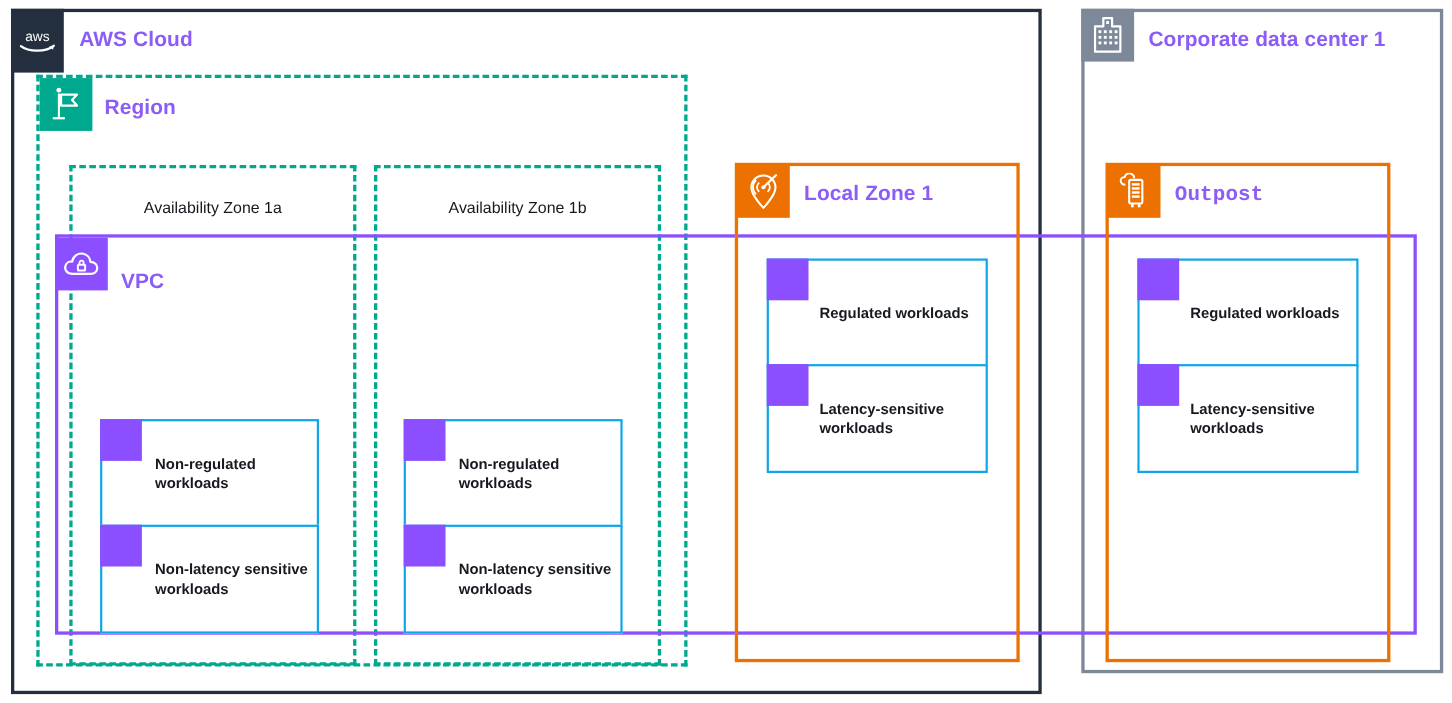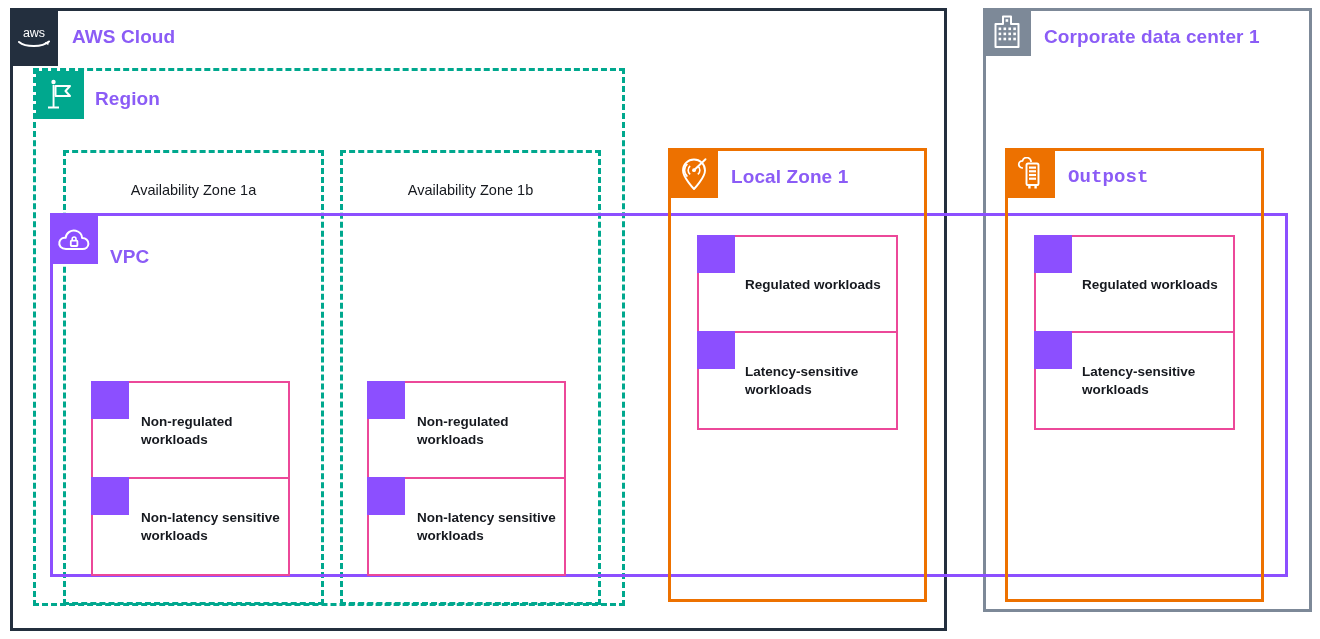--- a/index.html
+++ b/index.html
@@ -105,21 +105,21 @@
     text-align: center;
     white-space: nowrap;
     margin-top: 10px;
   }
   .az-label-1a { left: 63px; width: 261px; }
   .az-label-1b { left: 340px; width: 261px; }
 
   
   .wl {
     position: absolute;
-    border: 2px solid #ec4899;
+    border: 2px solid #0ea5e9;
     background: #ffffff;
     height: 99px;
     text-decoration: underline;
   }
   .wl .corner {
     position: absolute;
     left: -2px; top: -2px;
     width: 38px; height: 38px;
     background: #8C4FFF;
   }

